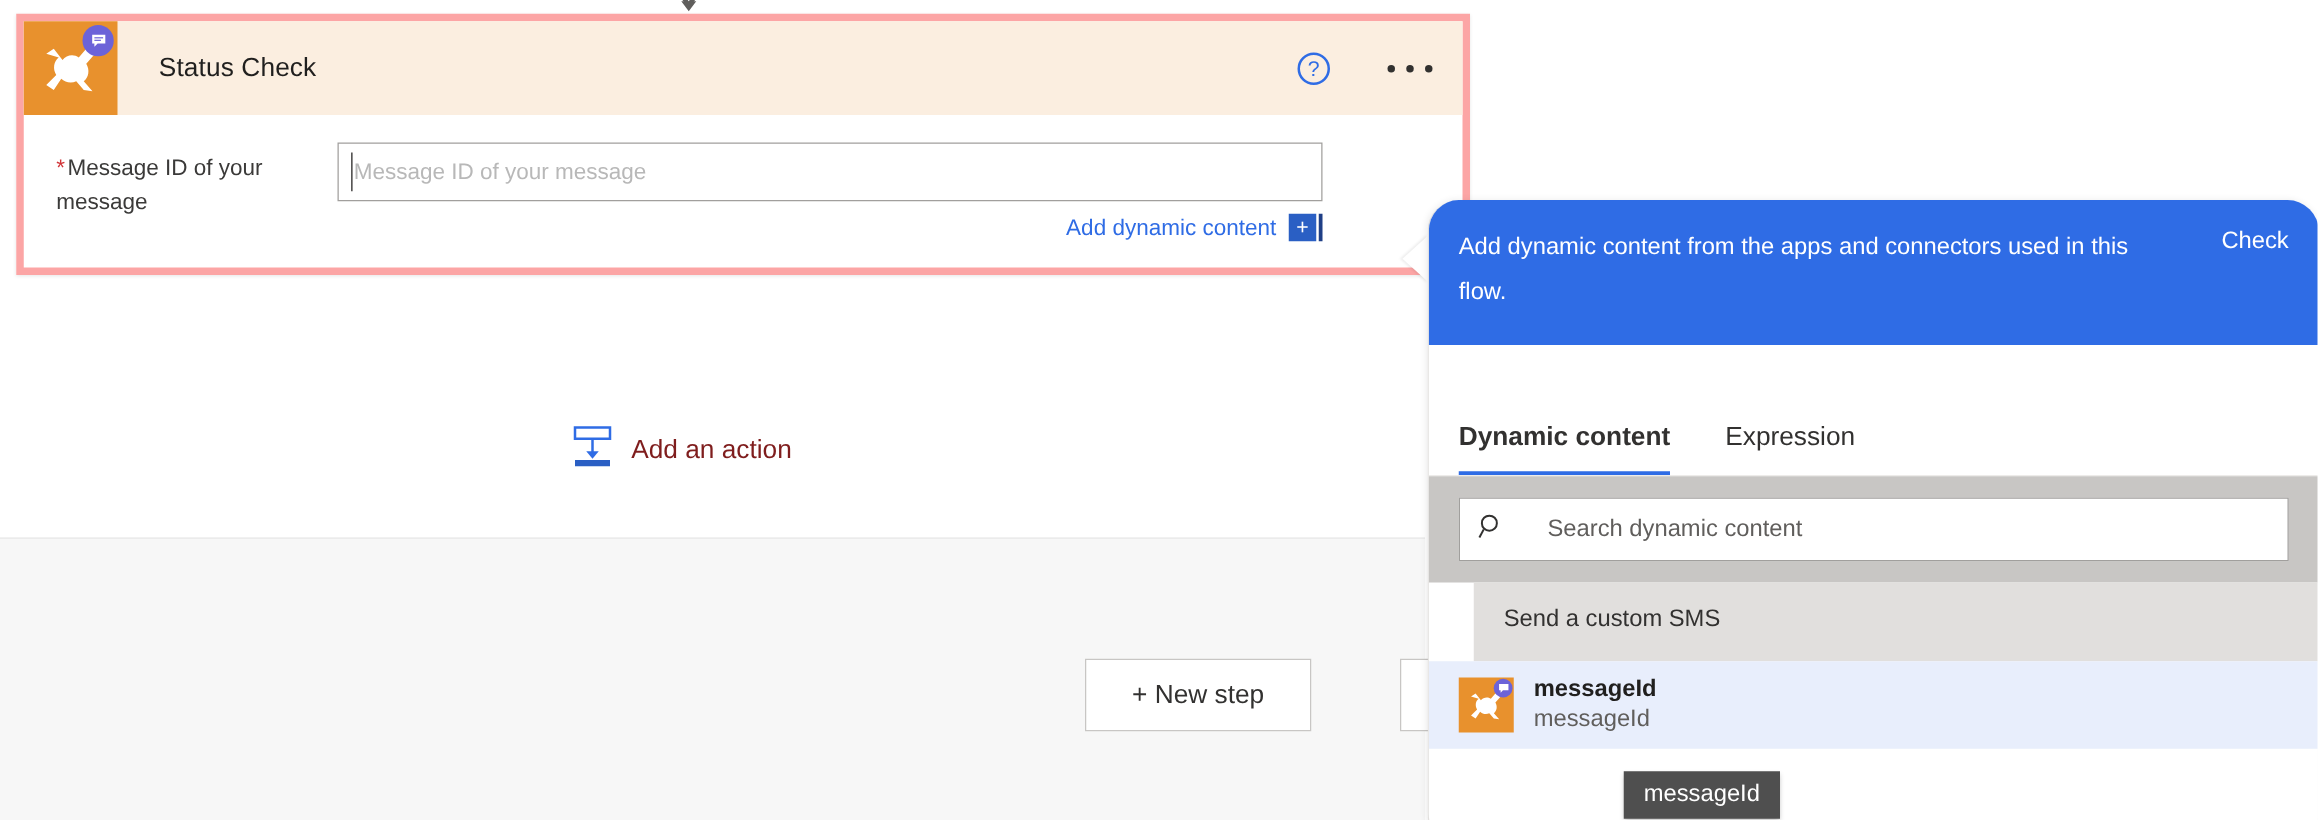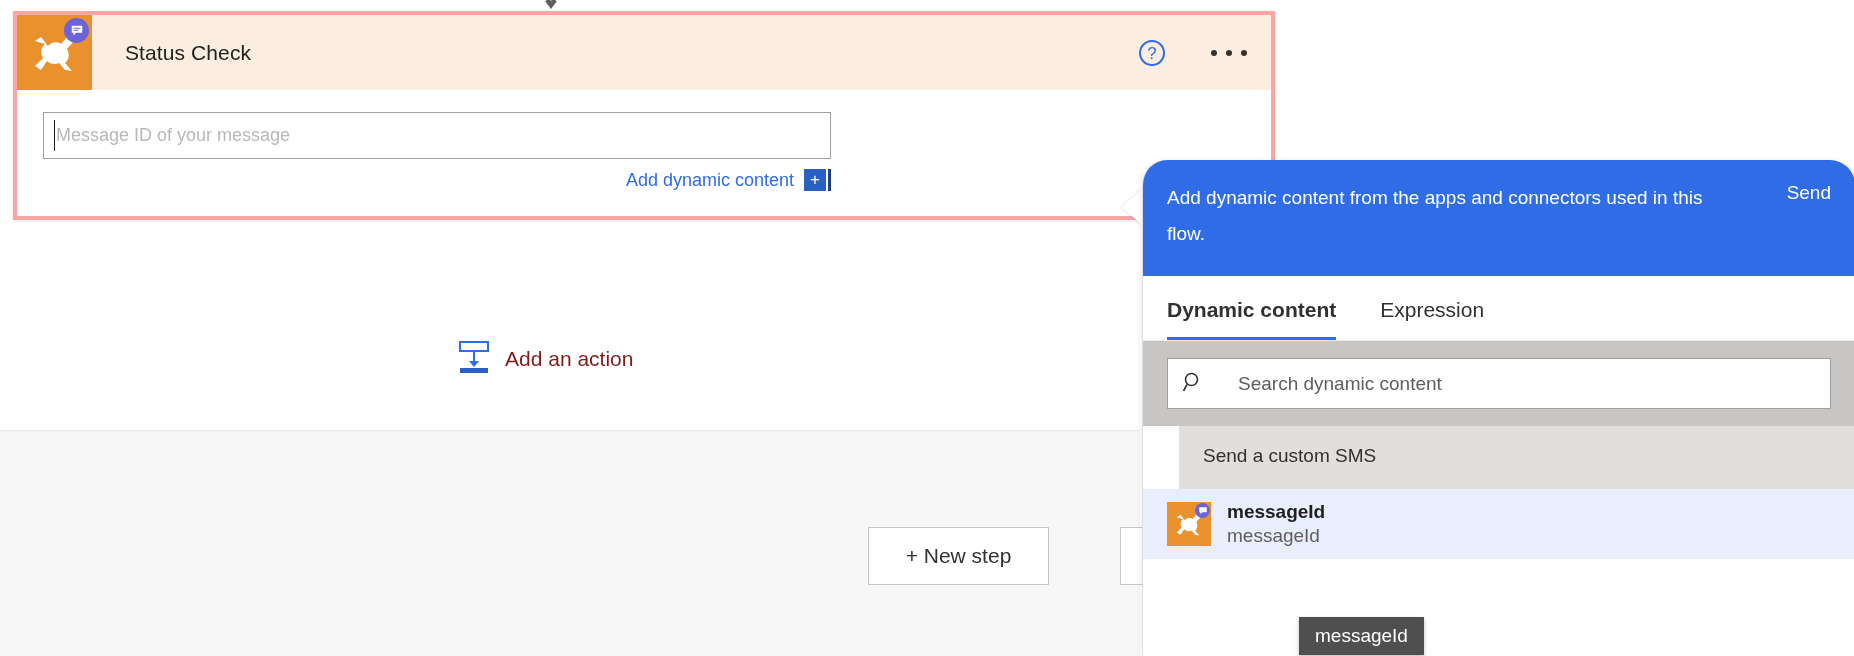--- a/index.html
+++ b/index.html
@@ -46,24 +46,24 @@
     width: 30px;
     height: 24px;
     color: #605e5c;
   }
 
   
   .card {
     position: absolute;
     left: 13px;
     top: 11px;
-    width: 1262px;
+    width: 1163px;
     height: 209px;
     background: #ffffff;
-    border: 4px solid #fca5a5;
+    border: 6px solid #fca5a5;
     box-sizing: border-box;
     box-shadow: 0 1px 3px rgba(0,0,0,.10);
   }
   .card-header {
     position: relative;
     height: 75px;
     background: #fbeee0;
     display: flex;
     align-items: center;
   }
@@ -299,20 +299,21 @@
     border-bottom: 1px solid #edebe9;
     background: #fff;
   }
   .tab {
     position: relative;
     padding: 22px 16px 18px 0;
     margin-right: 28px;
     font-size: 21px;
     color: #323130;
     cursor: pointer;
+    margin-top: 40px;
   }
   .tab.active {
     font-weight: bold;
   }
   .tab.active:after {
     content: "";
     position: absolute;
     left: 0; right: 16px; bottom: 0;
     height: 3px;
     background: #2f6ce5;
@@ -424,20 +425,23 @@
         <div class="help-icon">?</div>
         <div class="ellipsis">
           <i></i>
             <i></i>
             <i></i>
         </div>
       </div>
     </div>
 
     <div class="card-body">
+      <div class="field-label">
+        <span class="req-star">*</span><span>Message ID of your message</span>
+      </div>
       <div class="field-col">
         <div style="position:relative;">
           <input class="text-input" type="text" placeholder="Message ID of your message" style="">
           <span class="text-caret"></span>
         </div>
         <div class="dyn-link-row">
           <span class="dyn-link">Add dynamic content</span>
           <span class="dyn-plus">+</span>
           <span class="dyn-caret"></span>
         </div>
@@ -460,21 +464,21 @@
   <div class="btn-row">
     <div class="btn btn-new-step">+ New step</div>
     <div class="btn btn-secondary"></div>
   </div>
 
   <div class="panel-pointer"></div>
   <div class="dyn-panel">
 
     <div class="panel-banner">
       <div class="panel-banner-text">Add dynamic content from the apps and connectors used in this flow.</div>
-      <div class="panel-banner-hide">Send</div>
+      <div class="panel-banner-hide">Check</div>
     </div>
 
     <div class="panel-tabs">
       <div class="tab active">Dynamic content</div>
       <div class="tab">Expression</div>
     </div>
 
     <div class="panel-search-band">
       <div class="search-box">
         <span>

